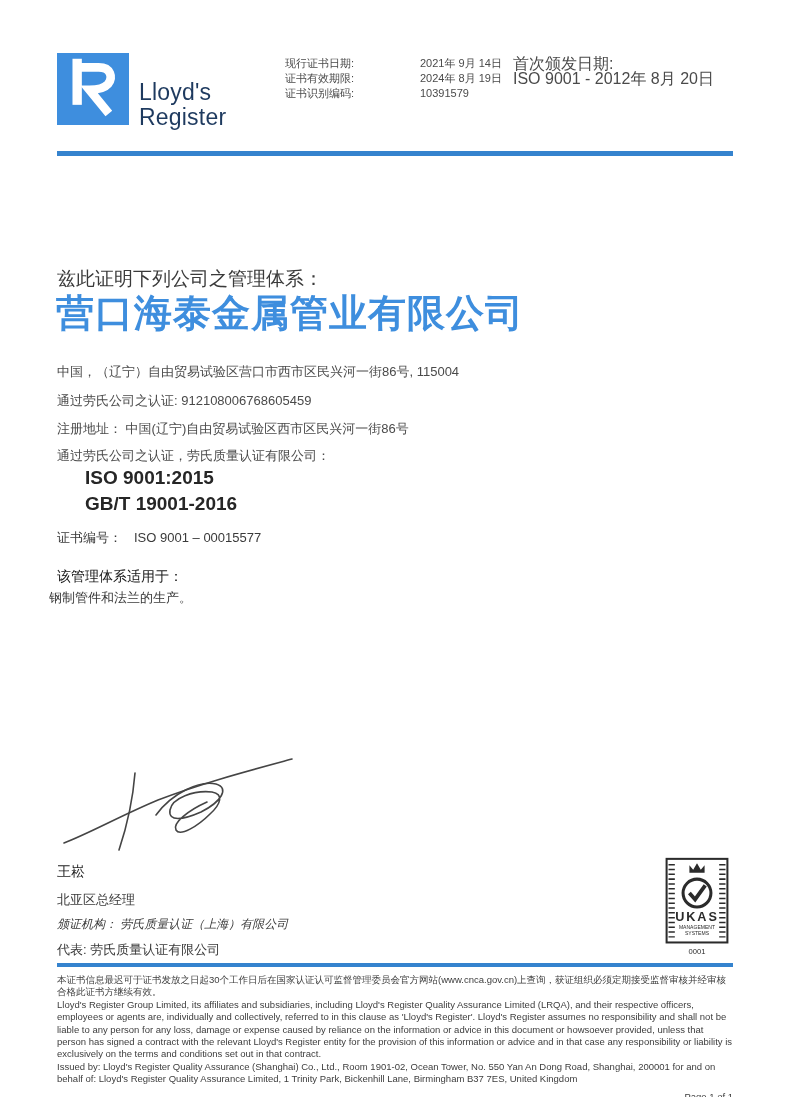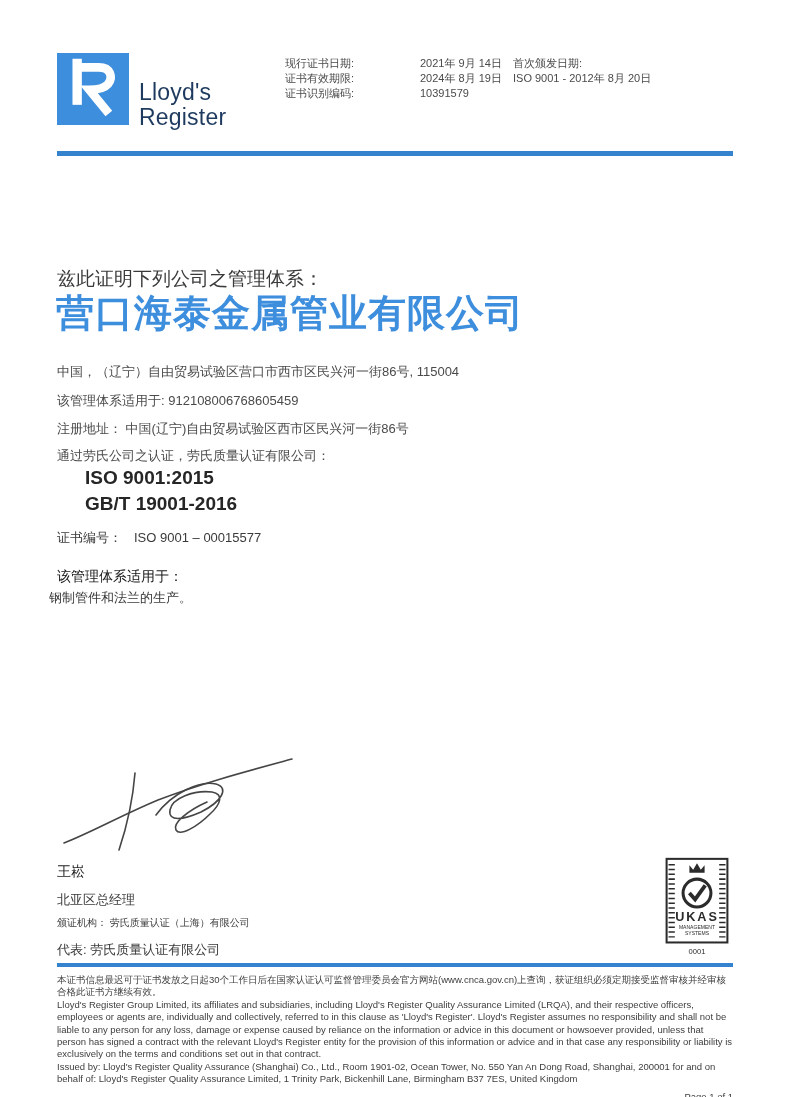--- a/index.html
+++ b/index.html
@@ -5,21 +5,21 @@
   html,body{margin:0;padding:0;background:#ffffff;}
   body{font-family:"Liberation Sans", sans-serif; -webkit-font-smoothing:antialiased;}
   .page{position:relative;width:789px;height:1097px;background:#fff;overflow:hidden;}
 
   
   .lr-square{position:absolute;left:57px;top:53px;width:72px;height:72px;}
   .lr-wordmark{position:absolute;left:139px;top:80px;color:#1e3a5f;font-size:23px;line-height:25px;font-weight:400;letter-spacing:.2px;}
   .hdr-info{position:absolute;left:285px;top:56px;font-size:11px;line-height:15px;color:#4a4a4a;}
   .hdr-row{display:flex;}
   .hdr-label{width:135px;}
-  .hdr-right{position:absolute;left:513px;top:56px;font-size:11px;line-height:15px;color:#4a4a4a;}
+  .hdr-right{position:absolute;left:513px;top:56px;font-size:16px;line-height:15px;color:#4a4a4a;}
   .bar{position:absolute;left:57px;width:676px;background:#3583ce;}
   .bar1{top:151px;height:5px;}
   .bar2{top:963px;height:4px;}
 
   .title{position:absolute;left:56px;top:166px;font-family:"DejaVu Serif", serif;font-size:45px;font-weight:600;color:#1d1d1d;letter-spacing:3px;}
 
   .certify{position:absolute;left:57px;top:266px;font-size:19px;color:#3a3a3a;}
   .company{position:absolute;left:56px;top:288px;font-family:"DejaVu Serif", serif;font-size:38px;font-weight:700;color:#3e8ede;letter-spacing:1px;}
 
   .bodyline{position:absolute;left:57px;font-size:13px;color:#4a4a4a;}
@@ -32,21 +32,21 @@
   .certno{position:absolute;left:57px;top:529px;font-size:13px;color:#3a3a3a;}
   .certno .val{margin-left:12px;text-align:right;}
 
   .scope-h{position:absolute;left:57px;top:568px;font-size:14px;font-weight:400;color:#161616;}
   .scope-t{position:absolute;left:49px;top:589px;font-size:13px;color:#3a3a3a;}
 
   .signature{position:absolute;left:60px;top:740px;}
 
   .sig-name{position:absolute;left:57px;top:863px;font-size:14px;font-weight:400;color:#1a1a1a;}
   .sig-role{position:absolute;left:57px;top:891px;font-size:13px;color:#3a3a3a;}
-  .sig-issuer{position:absolute;left:57px;top:916px;font-size:10px;color:#3a3a3a;}
+  .sig-issuer{position:absolute;left:57px;top:916px;font-size:12px;color:#3a3a3a;font-style:italic;}
   .sig-rep{position:absolute;left:57px;top:941px;font-size:13px;color:#3a3a3a;}
 
   .ukas{position:absolute;left:657px;top:855px;width:80px;text-align:center;}
 
   .footer{position:absolute;left:57px;top:974px;width:676px;font-size:9.5px;line-height:12.4px;color:#3d3d3d;}
   .footer p{margin:0;}
   .page-num{text-align:right;margin-top:5px;color:#3d3d3d;}
 </style>
 </head>
 <body>
@@ -85,21 +85,21 @@
   </div>
 
   <div class="bar bar1"></div>
 
 
   <div class="certify">兹此证明下列公司之管理体系：</div>
 
   <div class="company">营口海泰金属管业有限公司</div>
 
   <div class="bodyline addr">中国，（辽宁）自由贸易试验区营口市西市区民兴河一街86号, 115004</div>
-  <div class="bodyline credit">该管理体系适用于: 912108006768605459</div>
+  <div class="bodyline credit">通过劳氏公司之认证: 912108006768605459</div>
   <div class="bodyline regaddr">注册地址： 中国(辽宁)自由贸易试验区西市区民兴河一街86号</div>
   <div class="bodyline approval">通过劳氏公司之认证，劳氏质量认证有限公司：</div>
 
   <div class="standards">
     <div>ISO 9001:2015</div>
     <div>GB/T 19001-2016</div>
   </div>
 
   <div class="certno">
     <span>证书编号：</span><span class="val">ISO 9001 – 00015577</span>

